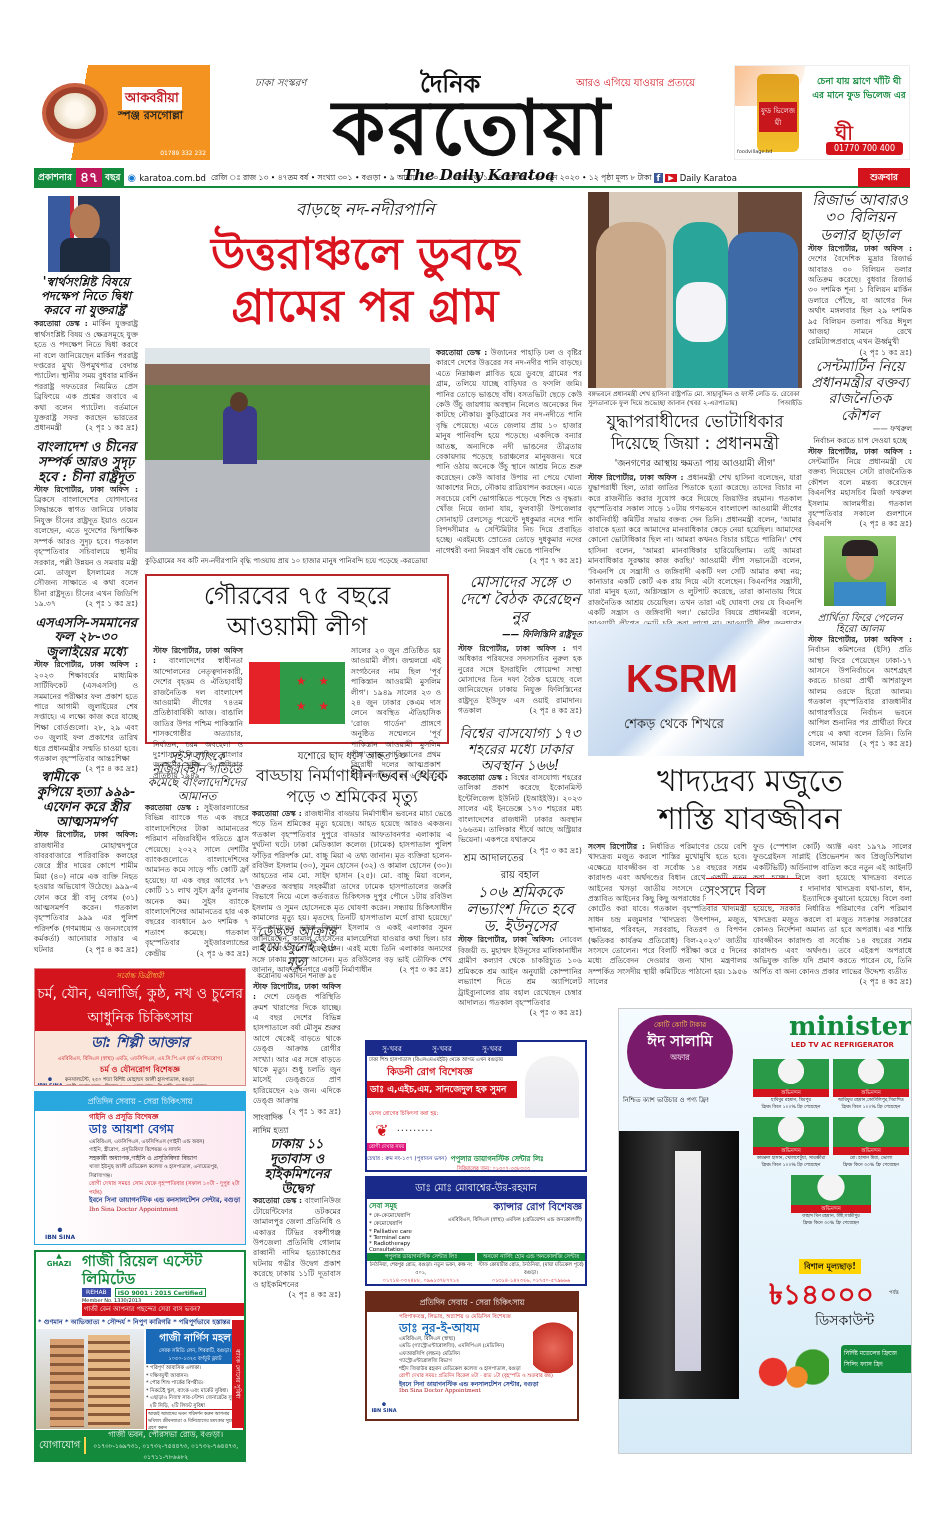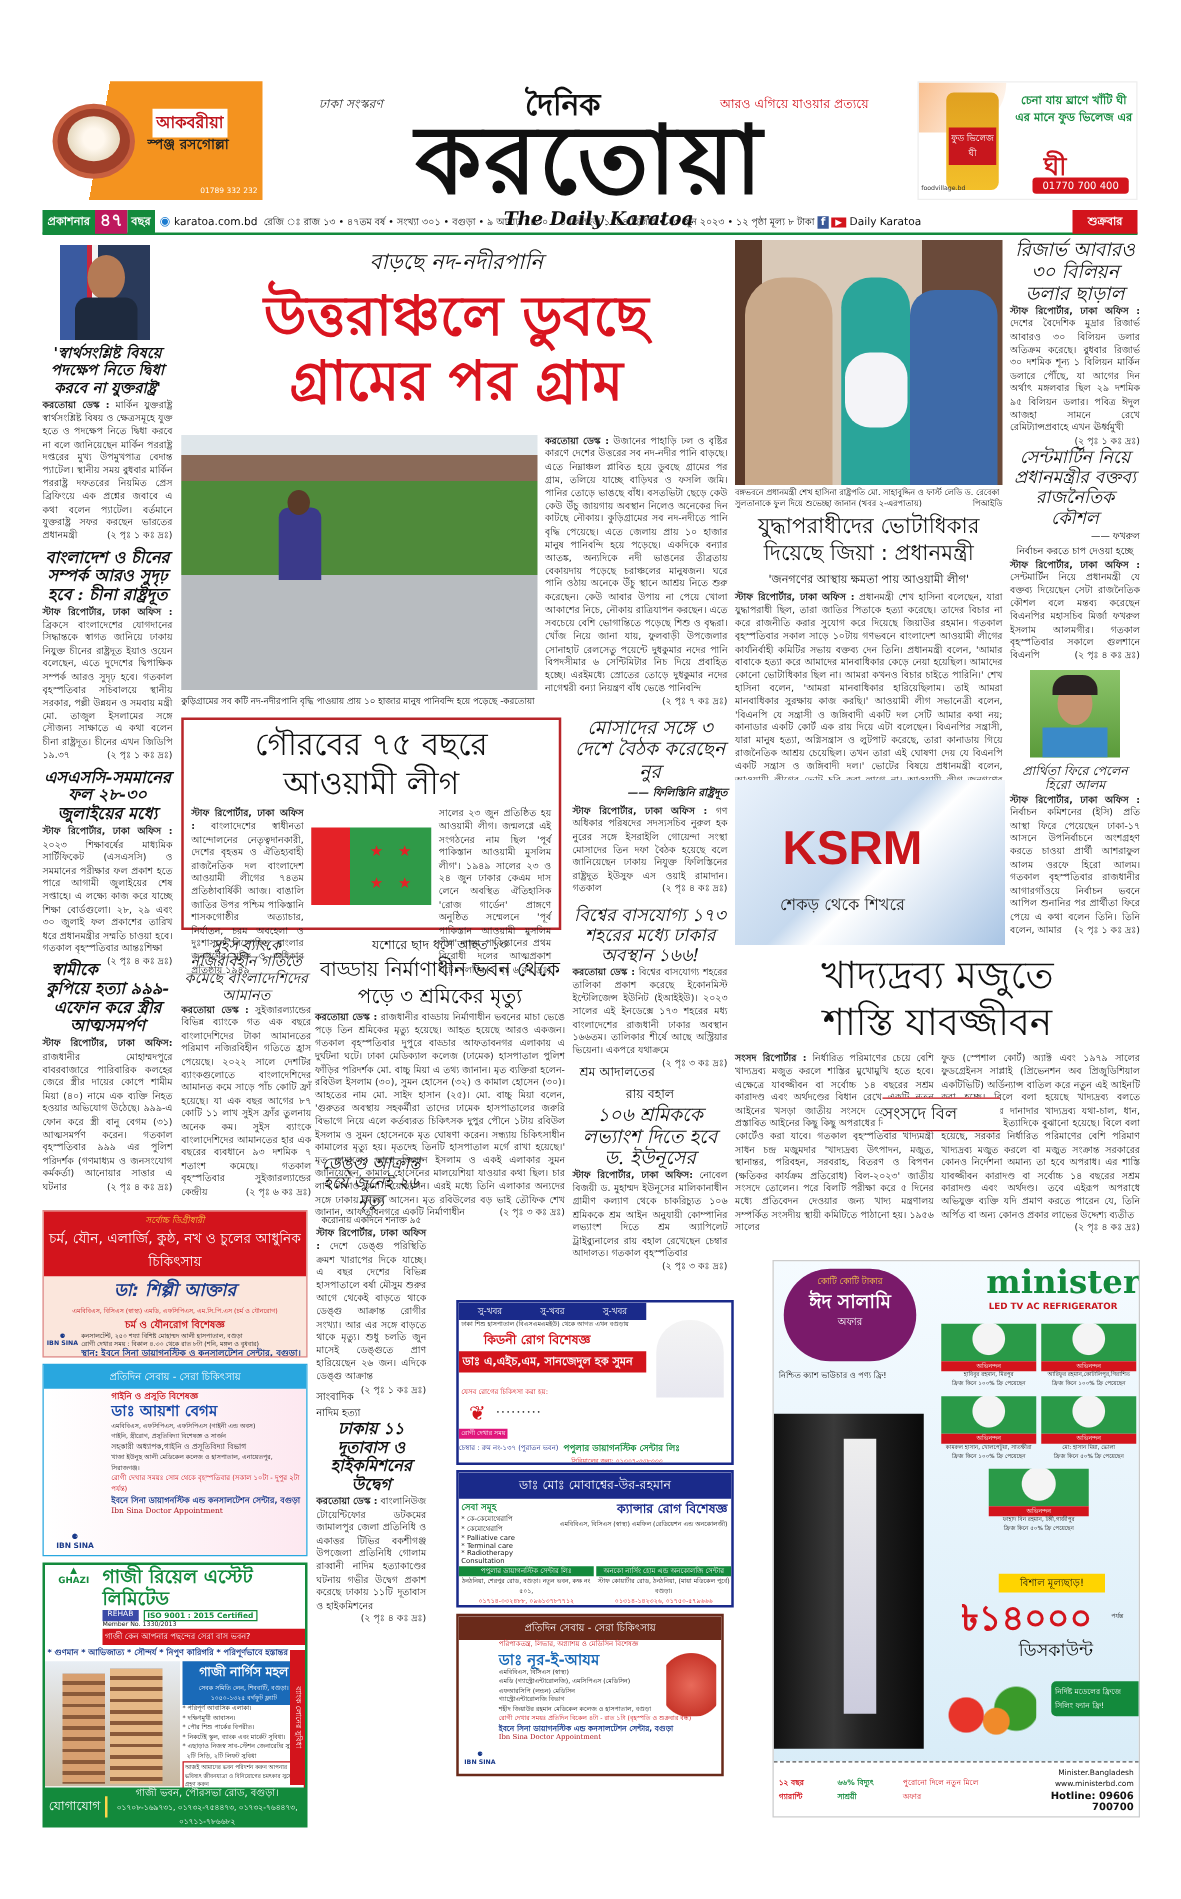--- a/index.html
+++ b/index.html
@@ -248,21 +248,21 @@
     <div class="body-text" style="flex:1;">
       <span>ফুড (স্পেশাল কোর্ট) অ্যাক্ট এবং ১৯৭৯ সালের ফুডগ্রেইনস সাপ্লাই (প্রিভেনশন অব প্রিজুডিশিয়াল একটিভিটি) অর্ডিন্যান্স বাতিল করে নতুন এই আইনটি করা হচ্ছে। বিলে বলা হয়েছে খাদ্যদ্রব্য বলতে যেকোনও প্রকার দানাদার খাদ্যদ্রব্য যথা-চাল, ধান, গম, আটা, ভুট্টা ইত্যাদিকে বুঝানো হয়েছে। বিলে বলা হয়েছে, সরকার নির্ধারিত পরিমাণের বেশি পরিমাণ খাদ্যদ্রব্য মজুত করলে বা মজুত সংক্রান্ত সরকারের কোনও নির্দেশনা অমান্য তা হবে অপরাধ। এর শাস্তি যাবজ্জীবন কারাদণ্ড বা সর্বোচ্চ ১৪ বছরের সশ্রম কারাদণ্ড এবং অর্থদণ্ড। তবে এইরূপ অপরাধে অভিযুক্ত ব্যক্তি যদি প্রমাণ করতে পারেন যে, তিনি অর্পিত বা অন্য কোনও প্রকার লাভের উদ্দেশ্য ব্যতীত</span> <span class="cont">(২ পৃঃ ৪ কঃ দ্রঃ)</span>
     </div>
     <div style="position:absolute;left:118px;top:36px;width:94px;background:#fff;border-top:1px solid #c8161d;border-bottom:1px solid #c8161d;font-size:13px;padding:2px 0;">সংসদে বিল</div>
   </div>
 </div>
 
 <div class="abs ad-box" style="left:34px;top:968px;width:212px;height:118px;background:#fbe6dc;border:1px solid #d88;">
   <div style="background:#d3141c;color:#fff;text-align:center;padding:1px 2px;">
     <div style="color:#ffd54a;font-size:7px;font-style:italic;">সর্বোচ্চ ডিগ্রীধারী</div>
-    <div style="font-size:11px;">চর্ম, যৌন, এলার্জি, কুষ্ঠ, নখ ও চুলের আধুনিক চিকিৎসায়</div>
+    <div style="font-size:14px;">চর্ম, যৌন, এলার্জি, কুষ্ঠ, নখ ও চুলের আধুনিক চিকিৎসায়</div>
   </div>
   <div style="text-align:center;color:#1a3a8a;font-size:14px;font-weight:bold;font-style:italic;">ডা: শিল্পী আক্তার</div>
   <div style="text-align:center;color:#c8161d;font-size:5px;">এমবিবিএস, বিসিএস (স্বাস্থ্য) এমডি, এফসিপিএস, এম.সি.পি.এস (চর্ম ও যৌনরোগ)</div>
   <div style="text-align:center;color:#c8161d;font-size:8px;font-weight:bold;">চর্ম ও যৌনরোগ বিশেষজ্ঞ</div>
   <div style="display:flex;">
     <div style="width:30px;text-align:center;font-size:5px;color:#1a3a8a;font-weight:bold;">⚈<br><span>IBN SINA</span></div>
     <div style="flex:1;font-size:5px;line-height:7px;">
       <div>কনসালটেন্ট, ২৫০ শয্যা বিশিষ্ট মোহাম্মদ আলী হাসপাতাল, বগুড়া</div>
       <div>রোগী দেখার সময় : বিকাল ৪.৩০ থেকে রাত ৮টা (শনি, মঙ্গল ও বুধবার)</div>
       <div style="color:#1a3a8a;font-size:7px;font-weight:bold;">স্থান: ইবনে সিনা ডায়াগনস্টিক ও কনসালটেশন সেন্টার, বগুড়া।</div>
@@ -447,30 +447,20 @@
         <div style="font-size:4.5px;">ফ্রিজ কিনে ৫০% ফ্রি পেয়েছেন</div>
       </div>
     <div style="text-align:center;grid-column:1 / span 2;width:80px;justify-self:center;">
         <div style="height:30px;background:radial-gradient(circle at 50% 40%,#f4f4f4 30%,#2a9a48 32%);"></div>
         <div style="background:#d3141c;color:#fff;font-size:5px;">অভিনন্দন</div>
         <div style="font-size:4.5px;">ফাহাদ বিন রহমান, টঙ্গী,গাজীপুর</div>
         <div style="font-size:4.5px;">ফ্রিজ কিনে ৫০% ফ্রি পেয়েছেন</div>
       </div>
   </div>
 
-  <div style="position:absolute;left:180px;top:250px;background:#ffd400;font-size:8px;font-weight:normal;padding:1px 17px;">বিশাল মূল্যছাড়!</div>
+  <div style="position:absolute;left:180px;top:250px;background:#ffd400;font-size:8px;font-weight:bold;padding:1px 5px;">বিশাল মূল্যছাড়!</div>
   <div style="position:absolute;left:150px;top:264px;font-size:28px;color:#d3141c;font-weight:bold;">৳১৪০০০</div>
   <div style="position:absolute;left:270px;top:280px;font-size:5px;">পর্যন্ত</div>
   <div style="position:absolute;left:196px;top:300px;font-size:14px;">ডিসকাউন্ট</div>
   <div style="position:absolute;left:222px;top:336px;width:70px;background:#138a3c;color:#fff;font-size:6px;padding:3px;border-radius:4px 0 0 4px;">নির্দিষ্ট মডেলের ফ্রিজে সিলিং ফ্যান ফ্রি!</div>
   <div style="position:absolute;left:130px;top:338px;width:80px;height:50px;background:radial-gradient(circle at 30% 50%,#e8342a 0 22%,transparent 24%),radial-gradient(circle at 60% 60%,#f08a2a 0 18%,transparent 20%),radial-gradient(circle at 80% 40%,#3a9a2a 0 24%,transparent 26%);"></div>
 
-  <div style="position:absolute;left:0;right:0;bottom:0;height:44px;background:#fff;border-top:1px dashed #555;display:flex;align-items:center;font-size:6px;padding:0 4px;gap:6px;">
-    <div style="color:#d3141c;font-weight:bold;">১২ বছর গ্যারান্টি</div>
-    <div style="color:#138a3c;font-weight:bold;">৬৬% বিদ্যুৎ সাশ্রয়ী</div>
-    <div style="color:#d3141c;">পুরোনো দিলে নতুন মিলে অফার</div>
-    <div style="margin-left:auto;text-align:right;line-height:9px;">
-      <div>Minister.Bangladesh</div>
-      <div>www.ministerbd.com</div>
-      <div style="font-weight:bold;font-size:8px;">Hotline: 09606 700700</div>
-    </div>
-  </div>
 </div>
 
 </body></html>

